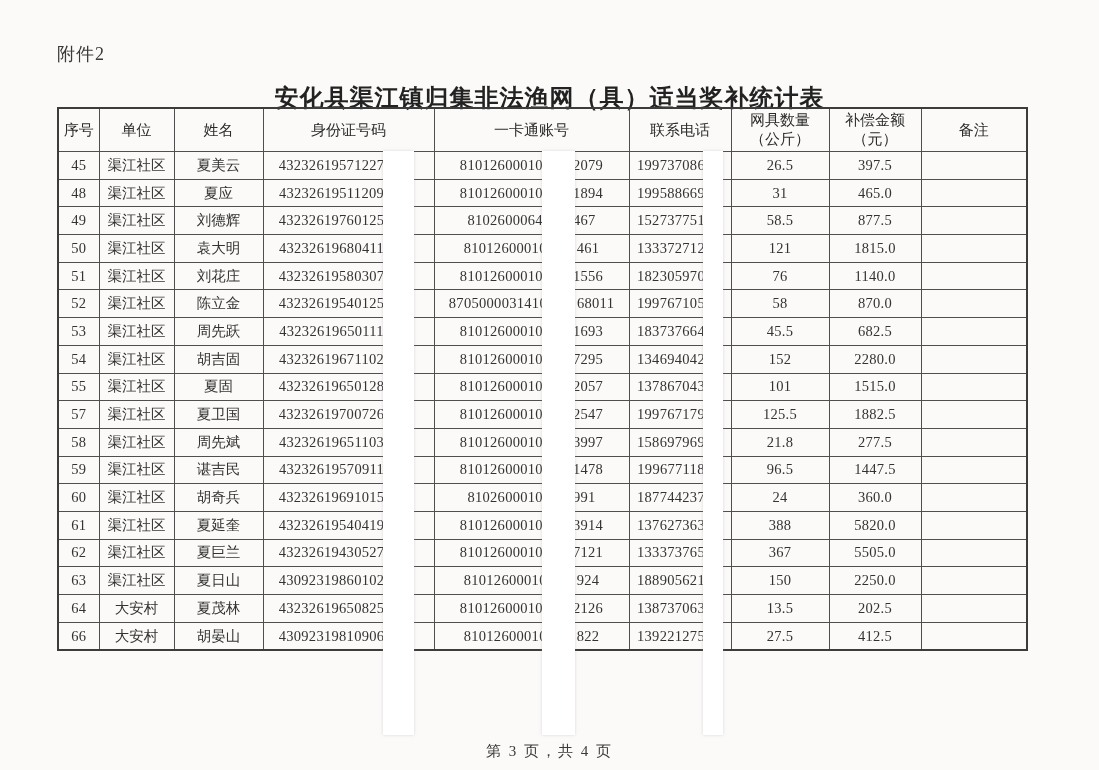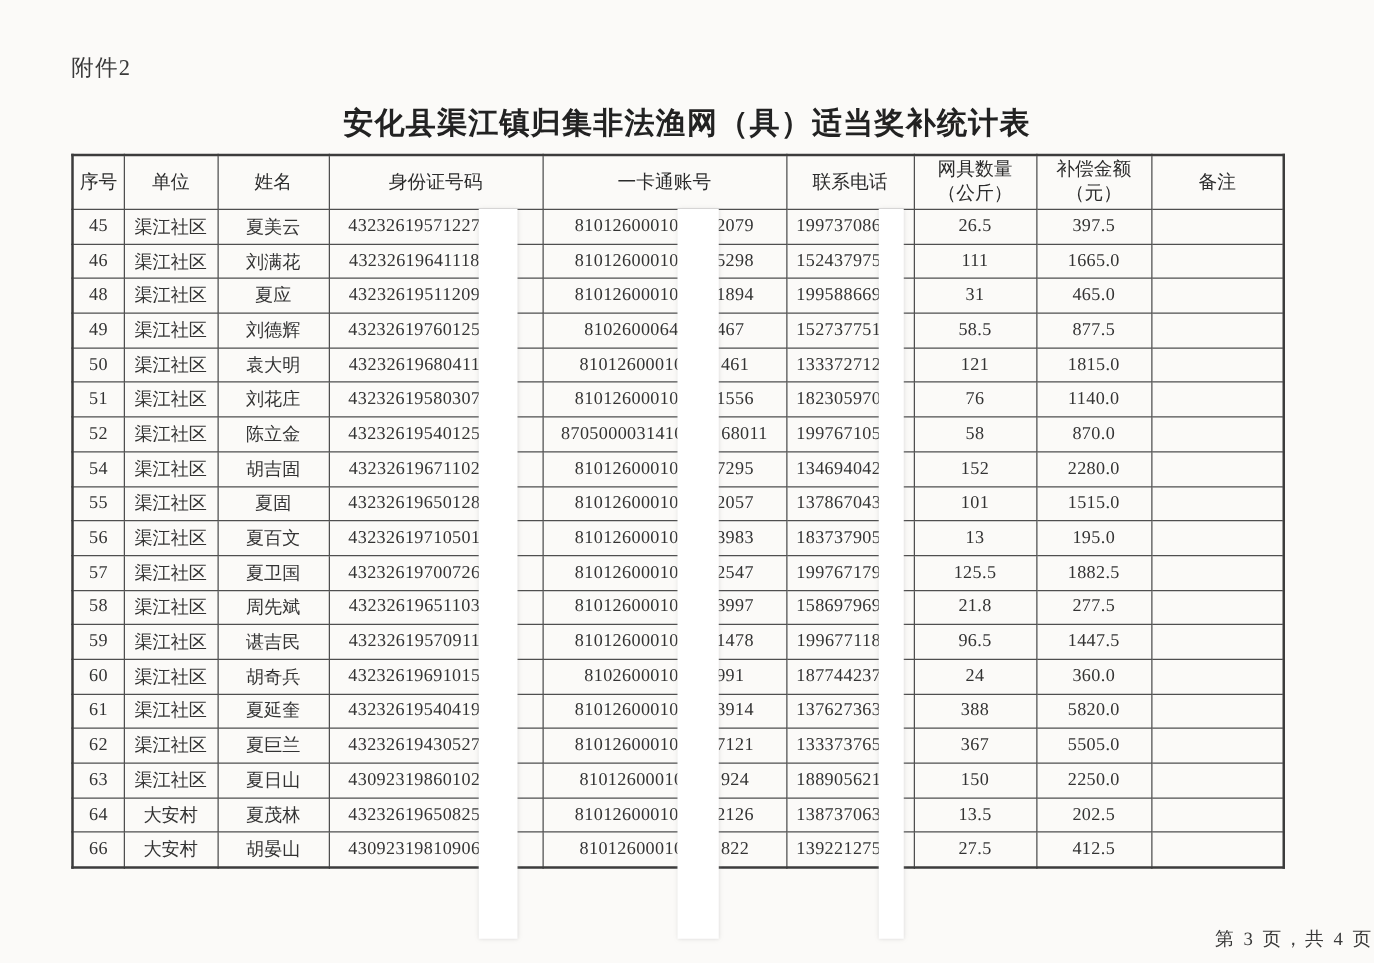--- a/index.html
+++ b/index.html
@@ -12,21 +12,21 @@
   .attach{
     position:absolute;left:57px;top:42px;
     font-size:18px;color:#3a3a3a;letter-spacing:1px;
   }
   .title{
     position:absolute;left:0;top:82px;width:1099px;margin:0;
     text-align:center;font-size:24px;font-weight:700;color:#222;
     letter-spacing:1px;
   }
   .tablewrap{
-    position:absolute;left:57px;top:123px;width:836px;height:630px;
+    position:absolute;left:57px;top:107px;width:836px;height:630px;
   }
   table.tbl{
     border-collapse:collapse;table-layout:fixed;width:969px;
     background:transparent;
   }
   table.tbl th,table.tbl td{
     border:1px solid #4f4f4f;
     padding:0 2px;text-align:center;vertical-align:middle;
     overflow:hidden;white-space:nowrap;
   }
@@ -42,21 +42,21 @@
   .gap{display:inline-block;height:1px;vertical-align:middle;}
   .redact{
     position:absolute;background:#ffffff;z-index:5;
     box-shadow:0 0 3px rgba(160,160,160,0.35);
   }
   .r1{left:326px;top:44px;width:31px;height:584px;}
   .r2{left:485px;top:44px;width:33px;height:584px;}
   .r3{left:646px;top:44px;width:20px;height:584px;}
   .footer{
     position:absolute;left:0;top:742px;width:1099px;
-    text-align:right;font-size:15px;color:#3a3a3a;letter-spacing:2px;
+    text-align:center;font-size:15px;color:#3a3a3a;letter-spacing:2px;
   }
 </style>
 </head>
 <body>
 
 <div class="attach">附件2</div>
 
 <h1 class="title">安化县渠江镇归集非法渔网（具）适当奖补统计表</h1>
 
 <div class="tablewrap">
@@ -93,31 +93,20 @@
           <td>渠江社区</td>
           <td>夏美云</td>
           <td class="num">43232619571227<span class="gap" style="width: 34px;"></span></td>
           <td class="num">81012600010<span class="gap" style="width: 30px;"></span>2079</td>
           <td class="num">199737086<span class="gap" style="width: 18px;"></span></td>
           <td class="num">26.5</td>
           <td class="num">397.5</td>
           <td></td>
         </tr>
         <tr>
-          <td class="num">46</td>
-          <td>渠江社区</td>
-          <td>刘满花</td>
-          <td class="num">43232619641118<span class="gap" style="width: 34px;"></span></td>
-          <td class="num">81012600010<span class="gap" style="width: 30px;"></span>5298</td>
-          <td class="num">152437975<span class="gap" style="width: 18px;"></span></td>
-          <td class="num">111</td>
-          <td class="num">1665.0</td>
-          <td></td>
-        </tr>
-        <tr>
           <td class="num">48</td>
           <td>渠江社区</td>
           <td>夏应</td>
           <td class="num">43232619511209<span class="gap" style="width: 34px;"></span></td>
           <td class="num">81012600010<span class="gap" style="width: 30px;"></span>1894</td>
           <td class="num">199588669<span class="gap" style="width: 18px;"></span></td>
           <td class="num">31</td>
           <td class="num">465.0</td>
           <td></td>
         </tr>
@@ -159,50 +148,50 @@
           <td>渠江社区</td>
           <td>陈立金</td>
           <td class="num">43232619540125<span class="gap" style="width: 34px;"></span></td>
           <td class="num">8705000031410<span class="gap" style="width: 30px;"></span>68011</td>
           <td class="num">199767105<span class="gap" style="width: 18px;"></span></td>
           <td class="num">58</td>
           <td class="num">870.0</td>
           <td></td>
         </tr>
         <tr>
+          <td class="num">53</td>
+          <td>渠江社区</td>
+          <td>周先跃</td>
+          <td class="num">43232619650111<span class="gap" style="width: 34px;"></span></td>
+          <td class="num">81012600010<span class="gap" style="width: 30px;"></span>1693</td>
+          <td class="num">183737664<span class="gap" style="width: 18px;"></span></td>
+          <td class="num">45.5</td>
+          <td class="num">682.5</td>
+          <td></td>
+        </tr>
+        <tr>
           <td class="num">54</td>
           <td>渠江社区</td>
           <td>胡吉固</td>
           <td class="num">43232619671102<span class="gap" style="width: 34px;"></span></td>
           <td class="num">81012600010<span class="gap" style="width: 30px;"></span>7295</td>
           <td class="num">134694042<span class="gap" style="width: 18px;"></span></td>
           <td class="num">152</td>
           <td class="num">2280.0</td>
           <td></td>
         </tr>
         <tr>
           <td class="num">55</td>
           <td>渠江社区</td>
           <td>夏固</td>
           <td class="num">43232619650128<span class="gap" style="width: 34px;"></span></td>
           <td class="num">81012600010<span class="gap" style="width: 30px;"></span>2057</td>
           <td class="num">137867043<span class="gap" style="width: 18px;"></span></td>
           <td class="num">101</td>
           <td class="num">1515.0</td>
-          <td></td>
-        </tr>
-        <tr>
-          <td class="num">56</td>
-          <td>渠江社区</td>
-          <td>夏百文</td>
-          <td class="num">43232619710501<span class="gap" style="width: 34px;"></span></td>
-          <td class="num">81012600010<span class="gap" style="width: 30px;"></span>3983</td>
-          <td class="num">183737905<span class="gap" style="width: 18px;"></span></td>
-          <td class="num">13</td>
-          <td class="num">195.0</td>
           <td></td>
         </tr>
         <tr>
           <td class="num">57</td>
           <td>渠江社区</td>
           <td>夏卫国</td>
           <td class="num">43232619700726<span class="gap" style="width: 34px;"></span></td>
           <td class="num">81012600010<span class="gap" style="width: 30px;"></span>2547</td>
           <td class="num">199767179<span class="gap" style="width: 18px;"></span></td>
           <td class="num">125.5</td>

